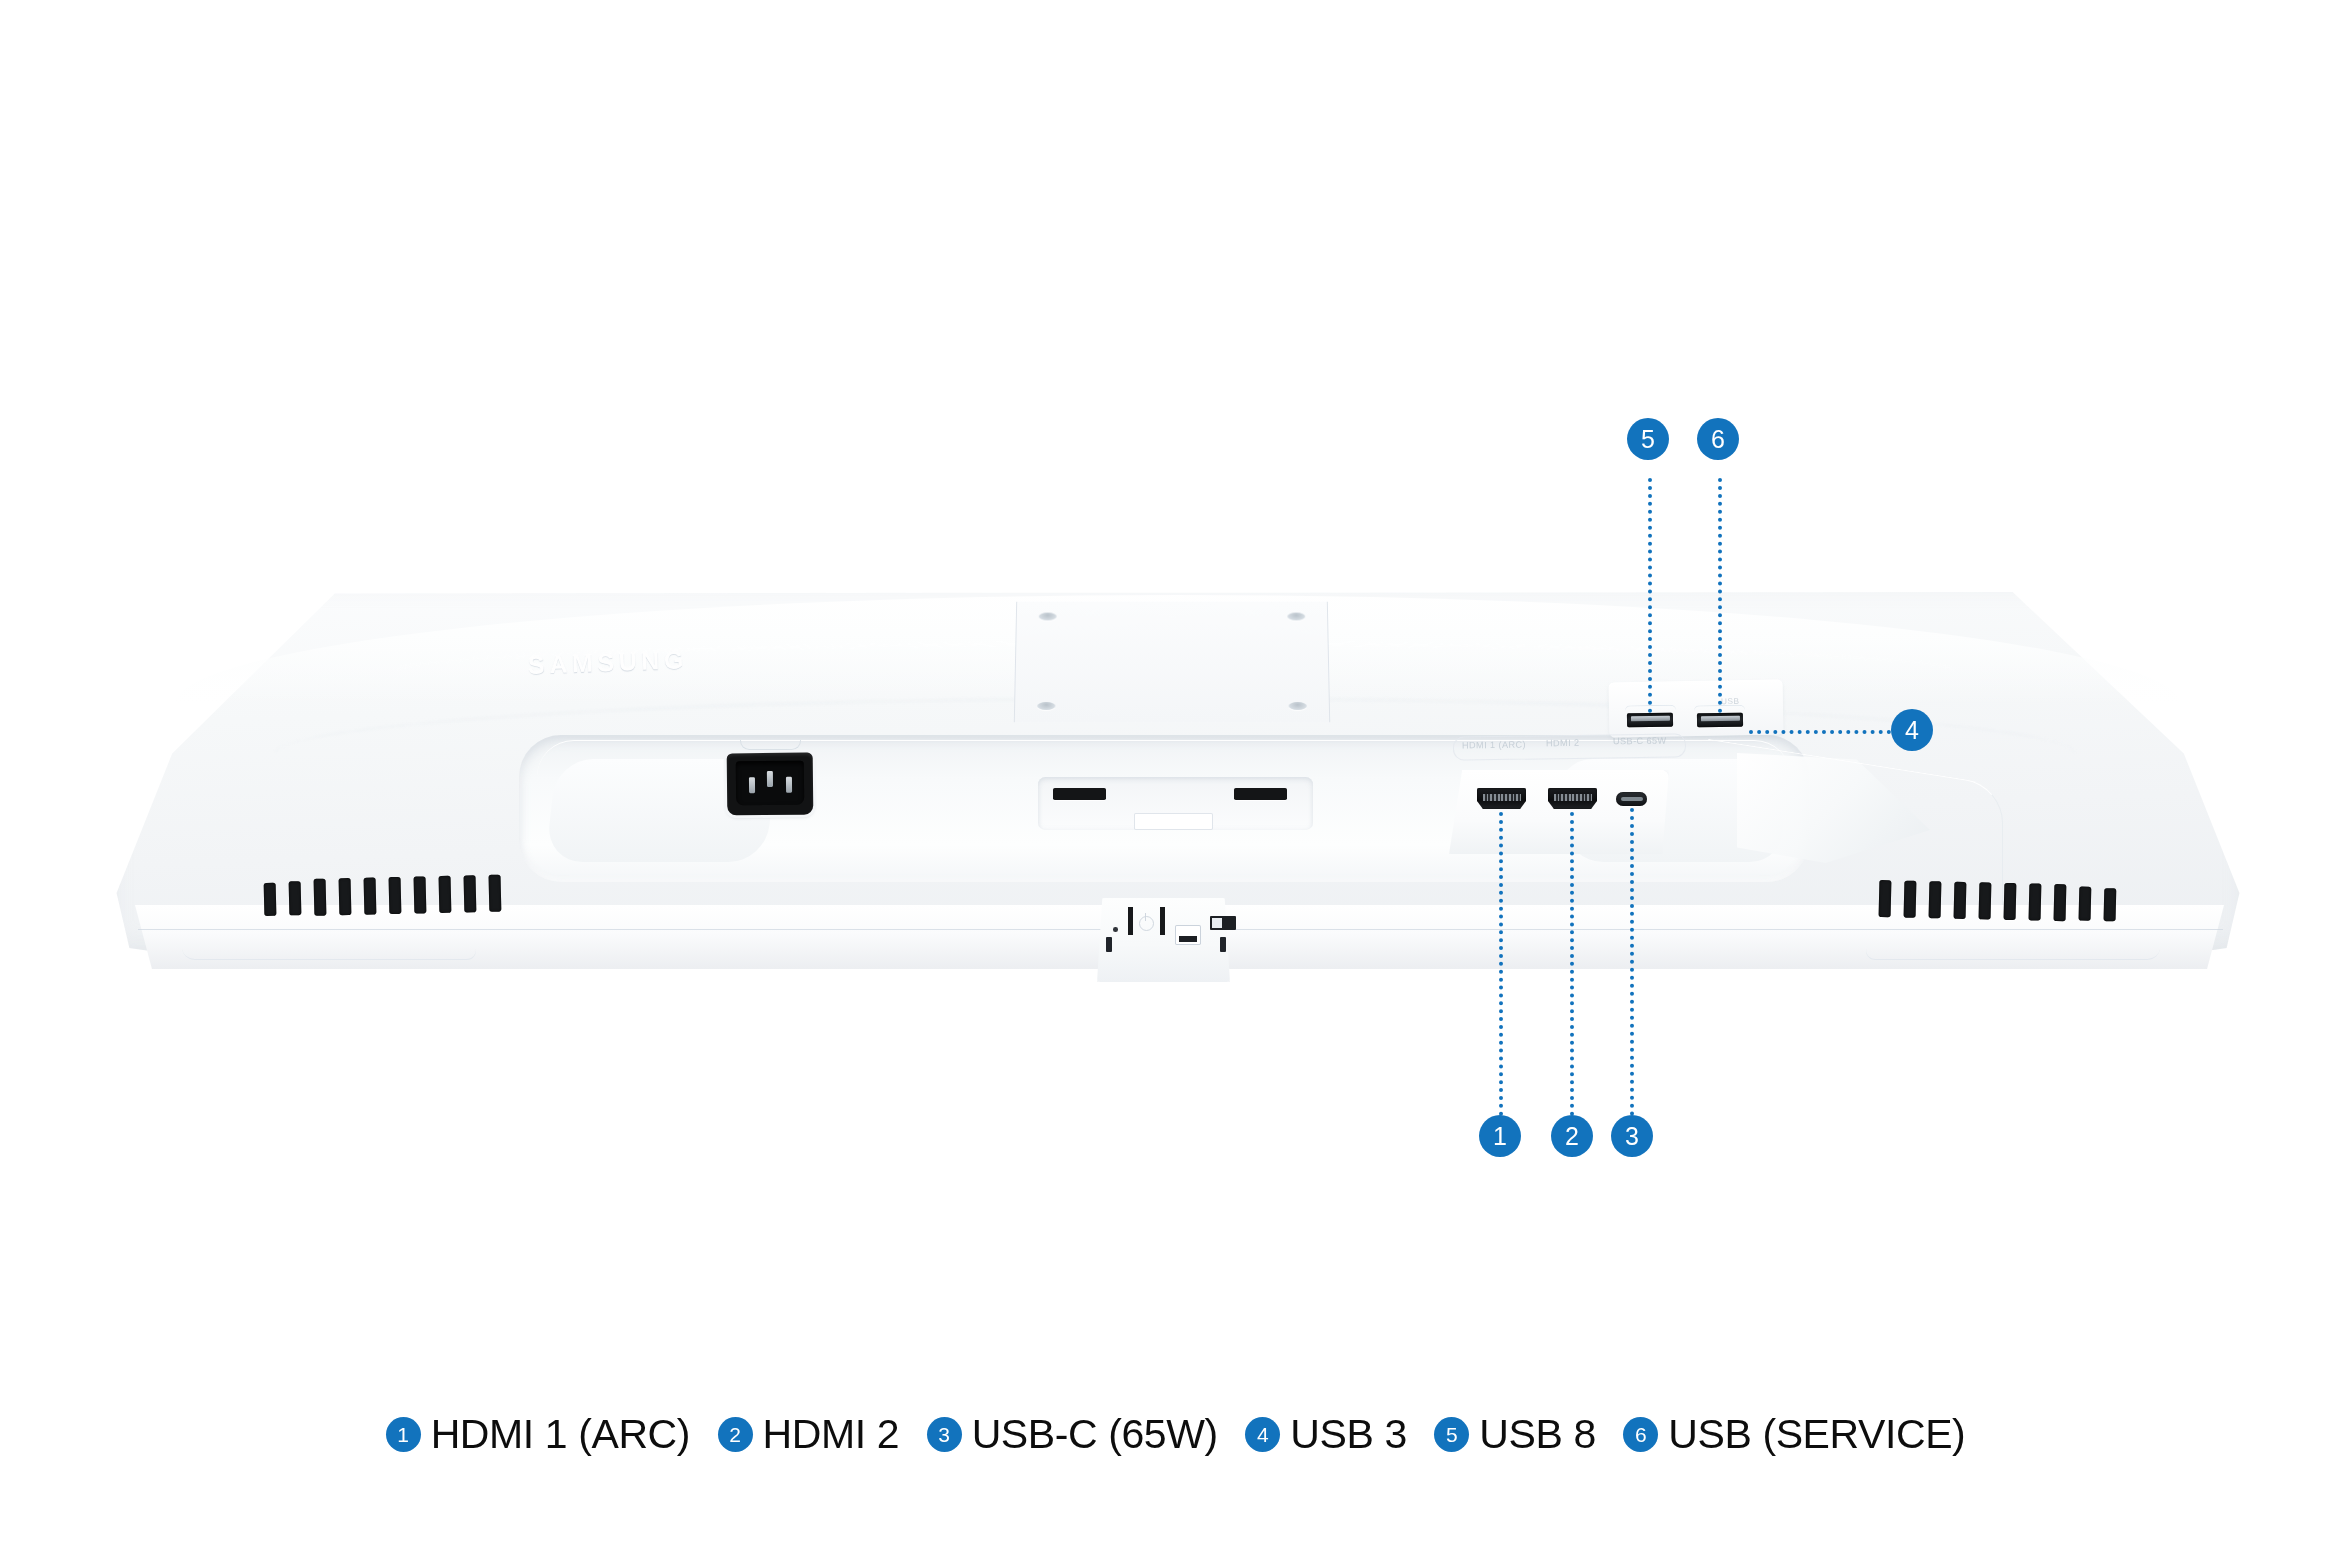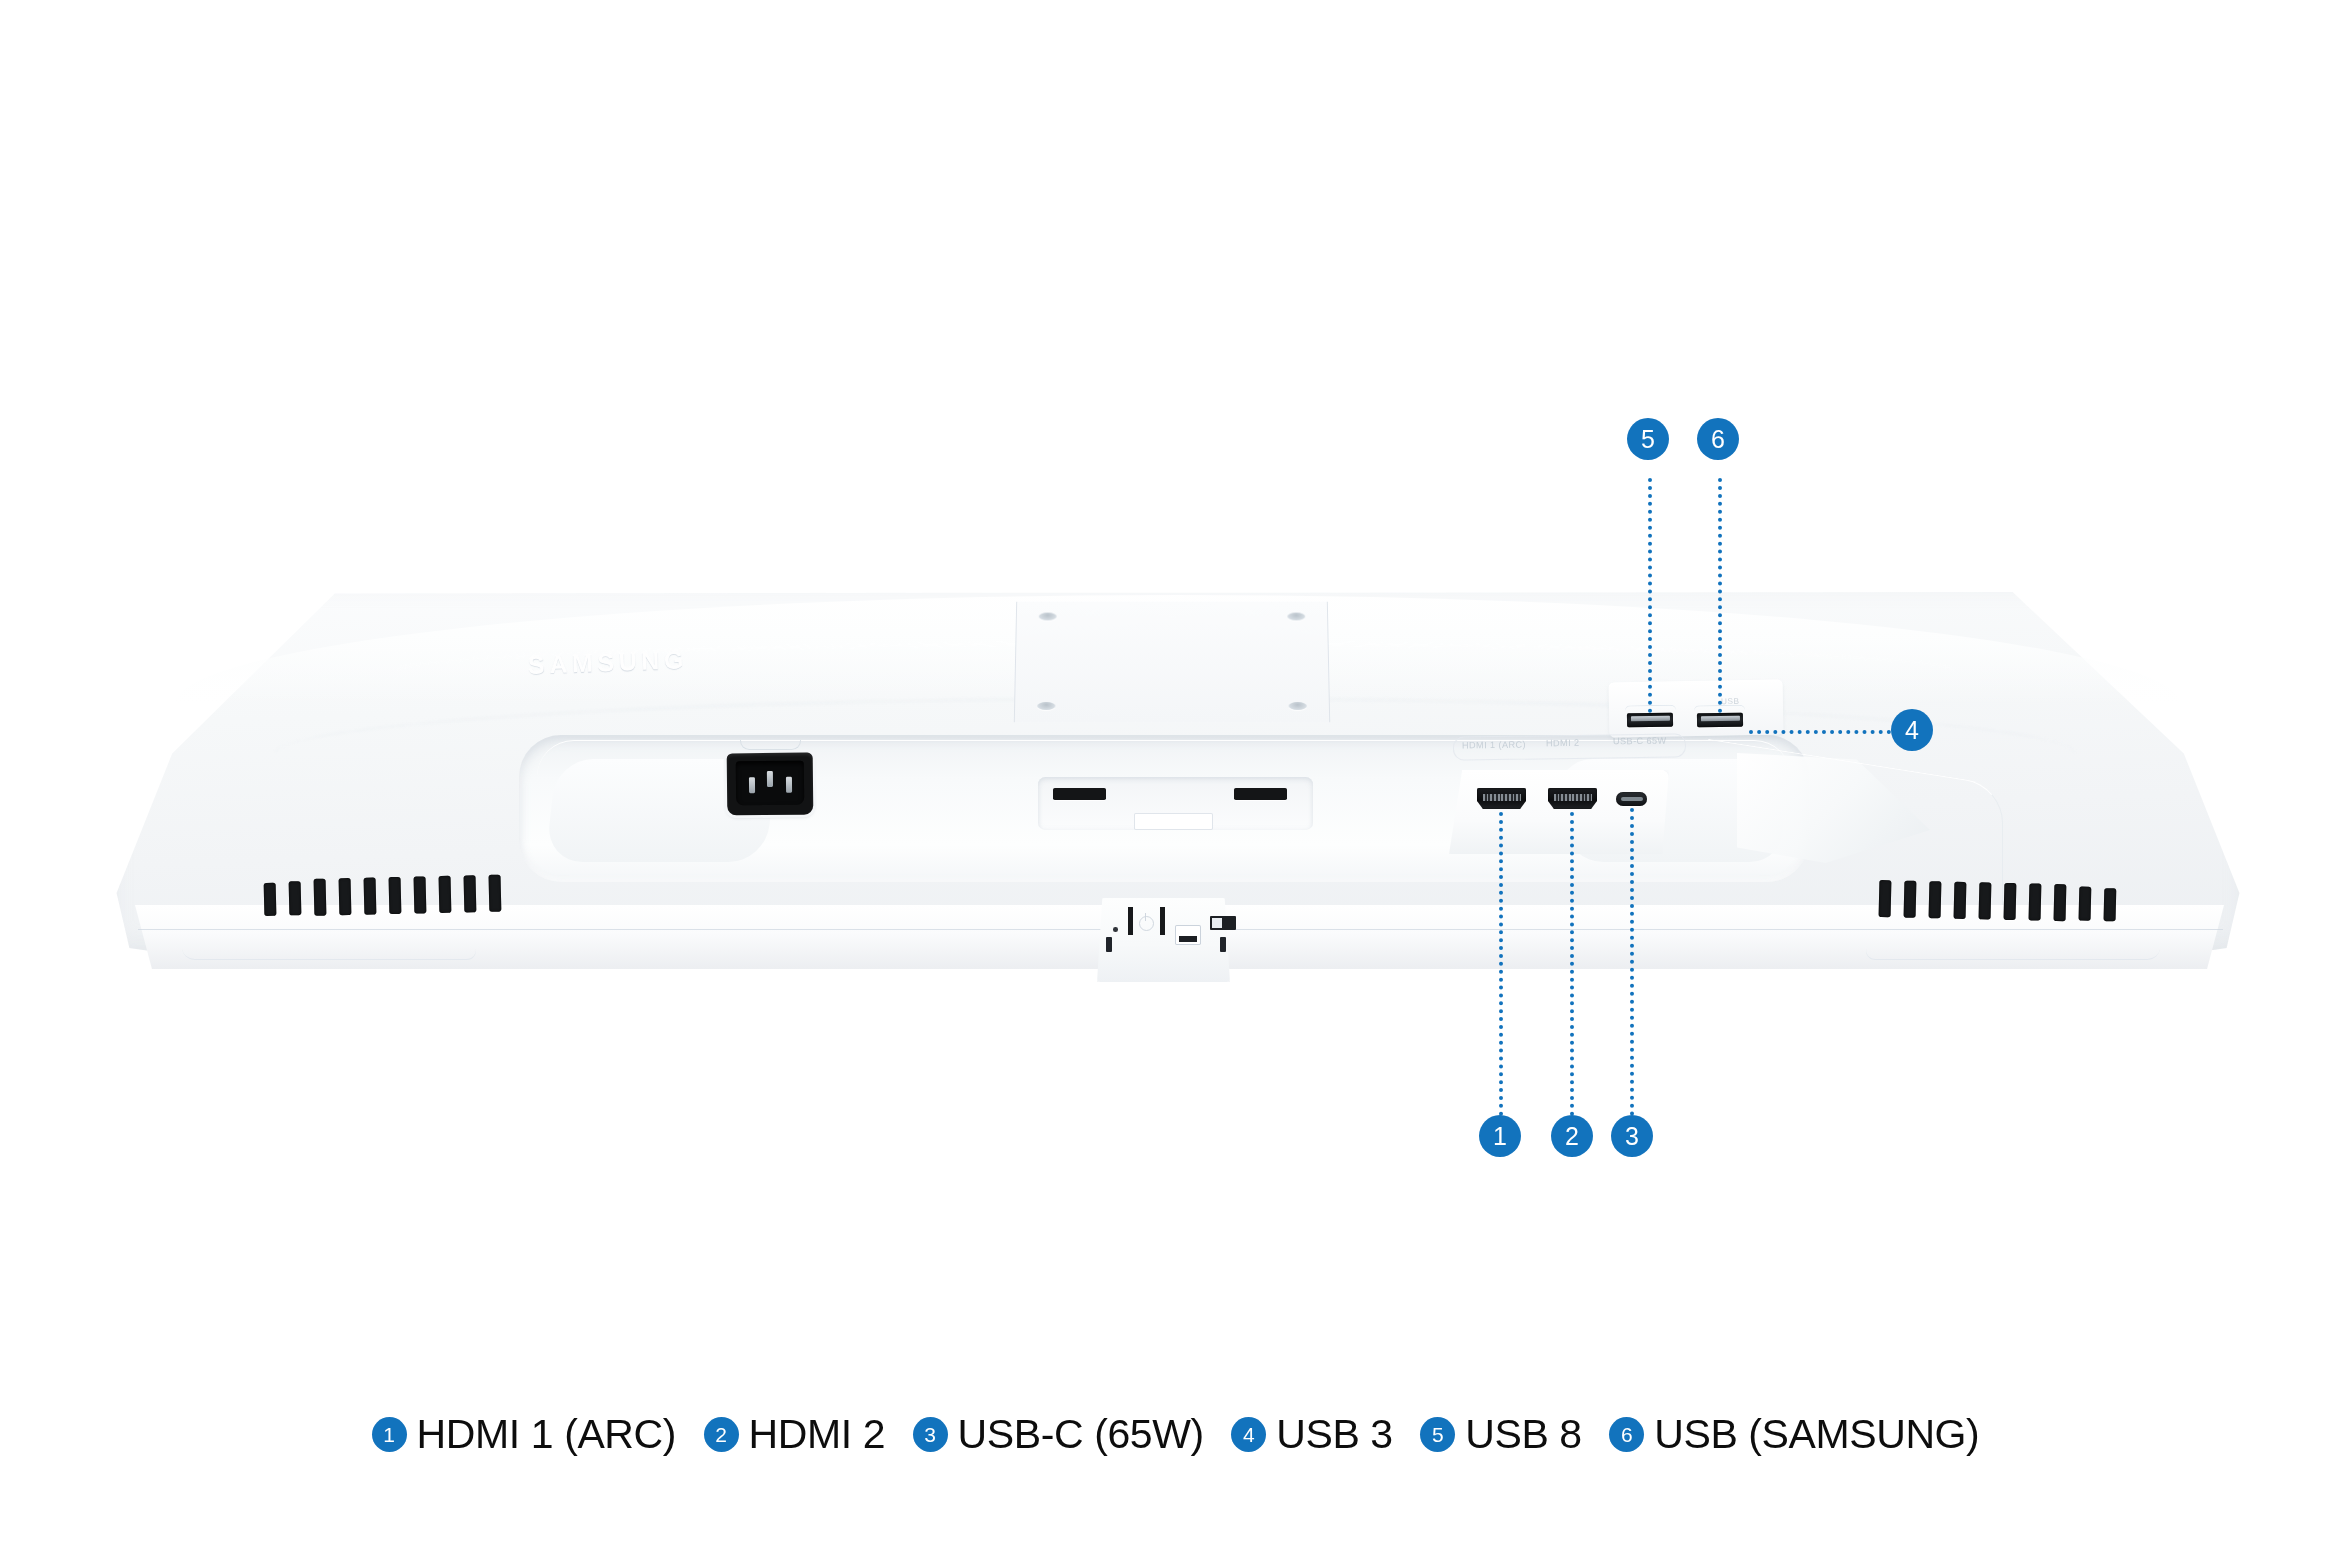--- a/index.html
+++ b/index.html
@@ -723,18 +723,18 @@
       <span class="legend-label">USB 3</span>
     </div>
 
     <div class="legend-item">
       <span class="legend-badge">5</span>
       <span class="legend-label">USB 8</span>
     </div>
 
     <div class="legend-item">
       <span class="legend-badge">6</span>
-      <span class="legend-label">USB (SAMSUNG)</span>
+      <span class="legend-label">USB (SERVICE)</span>
     </div>
 
   </div>
 </div>
 
 
 </body></html>

